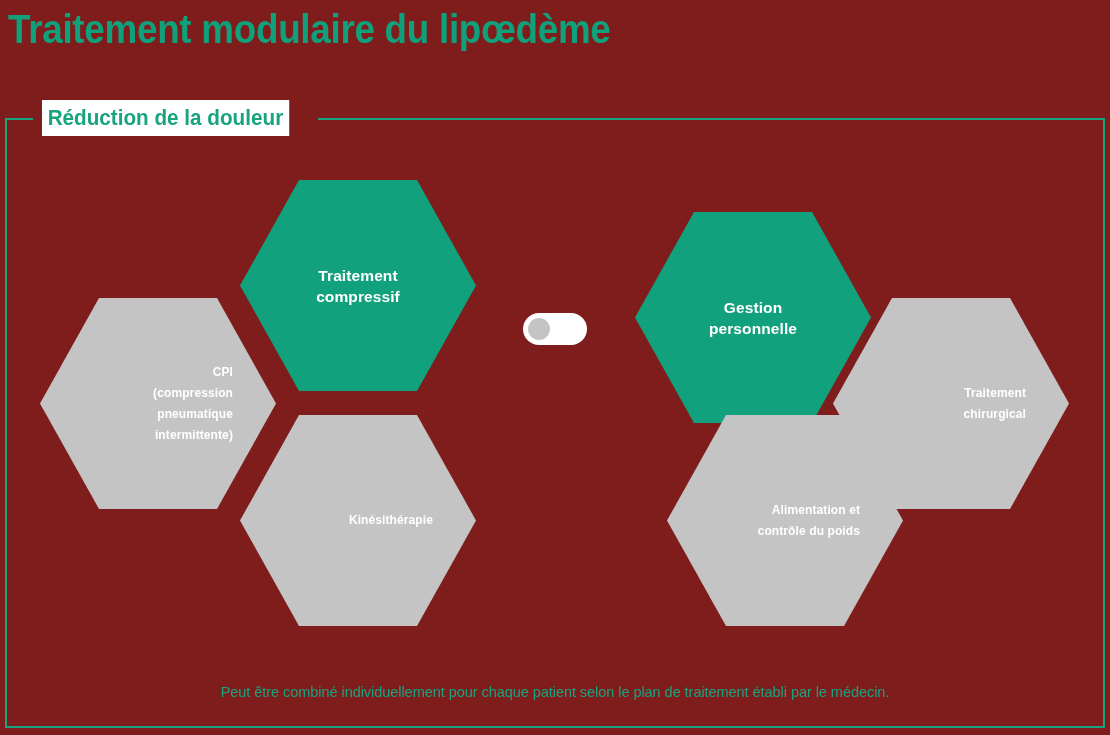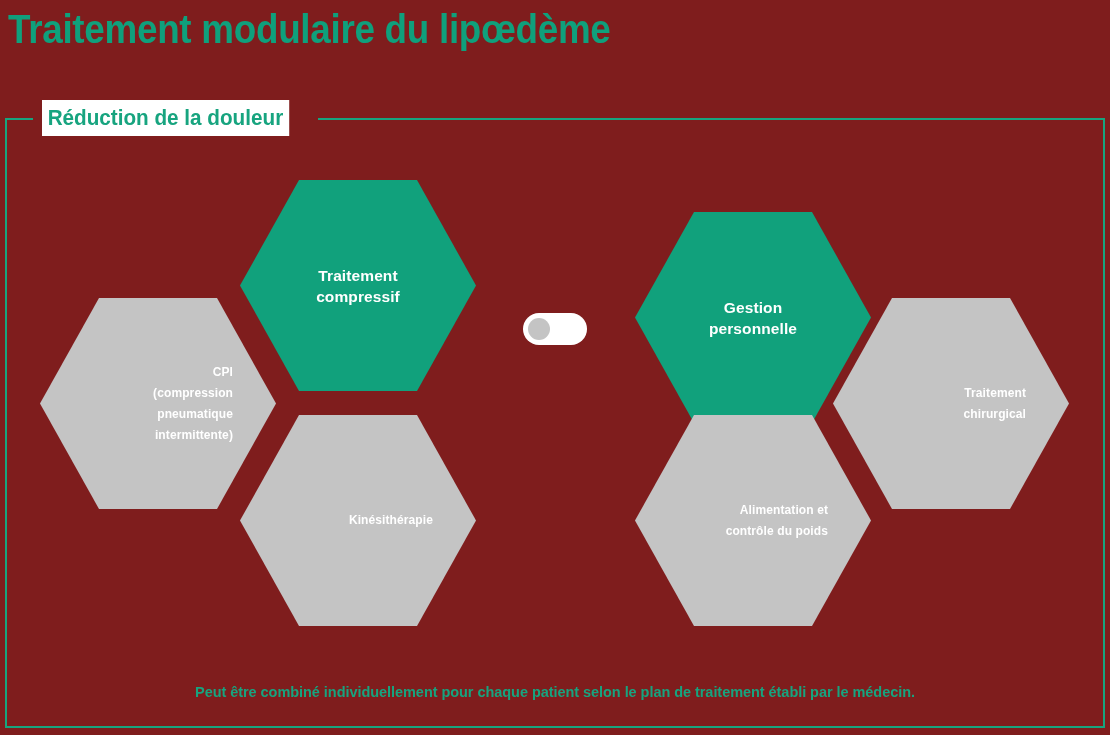--- a/index.html
+++ b/index.html
@@ -107,21 +107,21 @@
     font-size: 12px;
     text-align: right;
   }
 
   
   #hex-cpi         { left: 40px;  top: 298px; }
   #hex-compressif  { left: 240px; top: 180px; }
   #hex-kine        { left: 240px; top: 415px; }
   #hex-psycho      { left: 437px; top: 298px; }
   #hex-gestion     { left: 635px; top: 180px; margin-top: 32px; }
-  #hex-alimentation{ left: 635px; top: 415px; }
+  #hex-alimentation{ left: 667px; top: 415px; }
   #hex-chirurgical { left: 833px; top: 298px; }
 
   
   #hex-psycho .hex-label { margin-top: 28px; }
 
   
   .toggle-switch {
     position: absolute;
     left: 523px;
     top: 313px;
@@ -142,21 +142,21 @@
   }
 
   
   .caption {
     position: absolute;
     left: 0;
     top: 682px;
     width: 1110px;
     text-align: center;
     font-size: 14.5px;
-    font-weight: 700;
+    font-weight: 400;
     color: #17a47f;
     line-height: 20px;
     letter-spacing: -0.05px;
   }
 </style>
 </head>
 <body>
 
 <div id="canvas">
 

